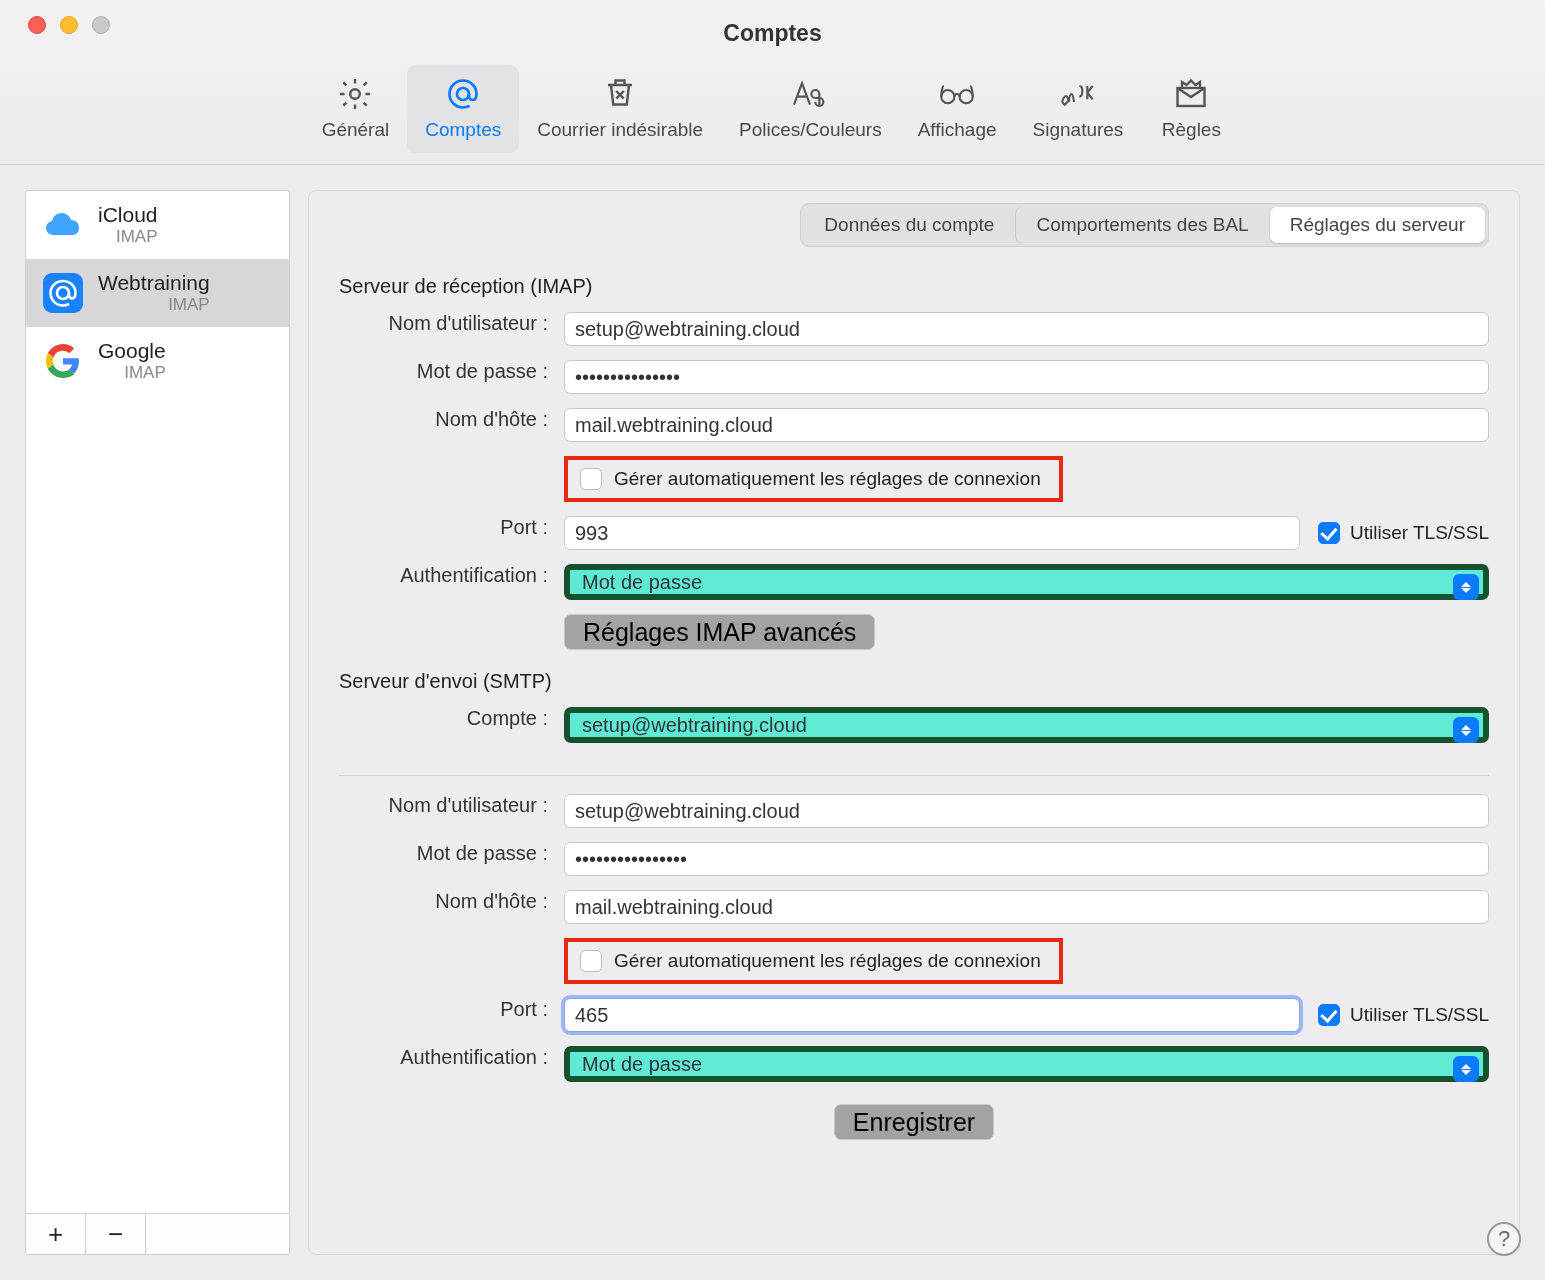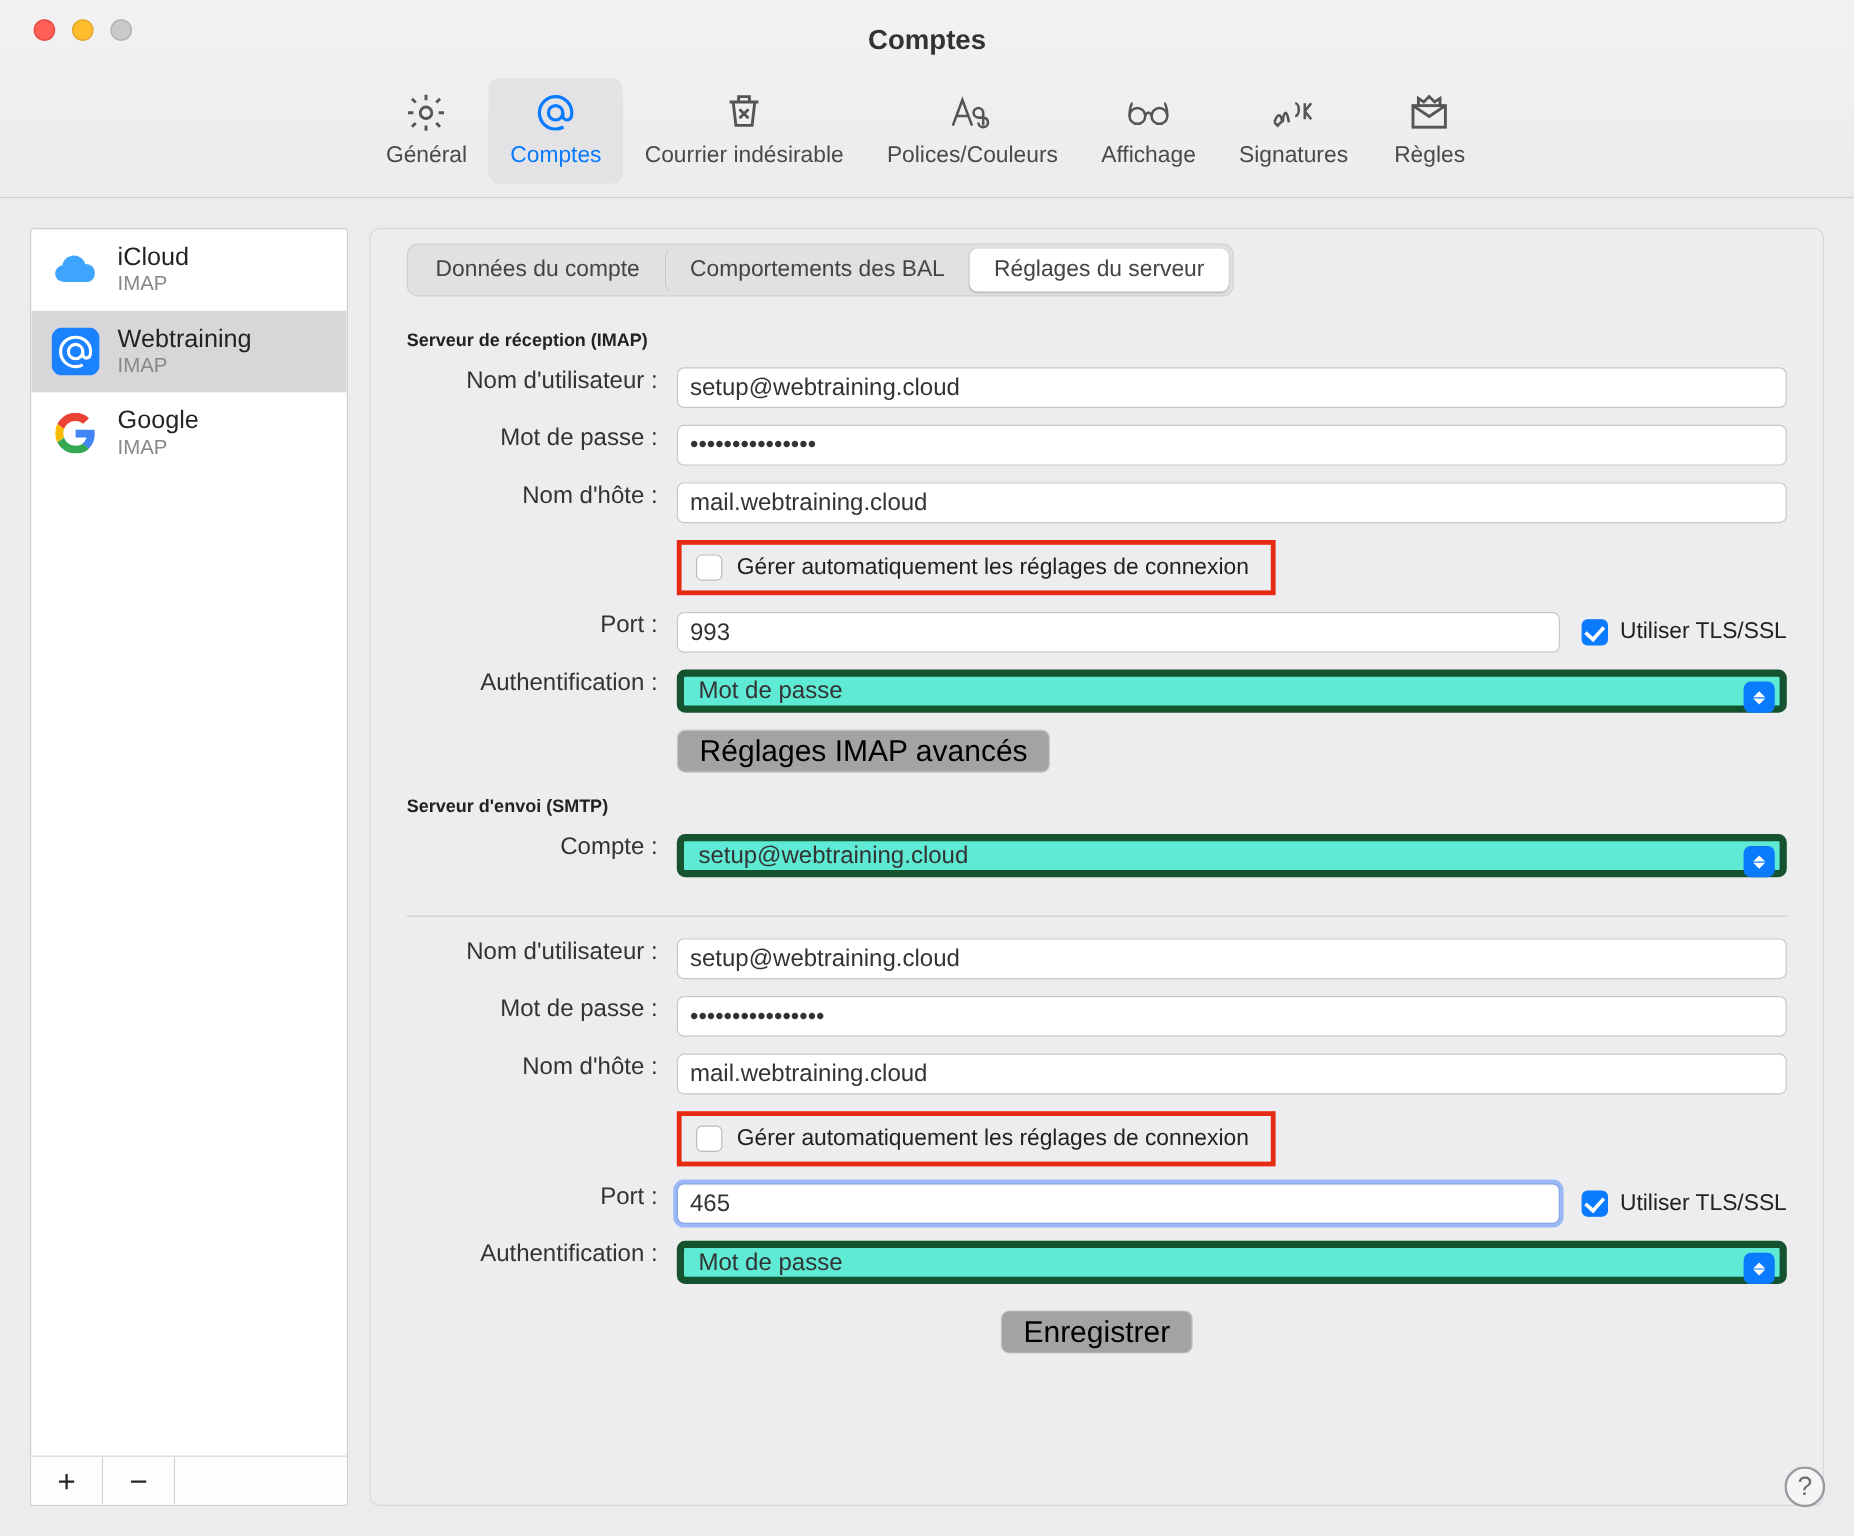--- a/index.html
+++ b/index.html
@@ -15,37 +15,37 @@
   .toolbar { display:flex; gap:0; justify-content:center; margin-top:18px; }
   .tool { display:flex; flex-direction:column; align-items:center; justify-content:flex-start; padding:10px 18px 12px 18px; border-radius:9px; cursor:pointer; min-width:100px;}
   .tool.active { background:#e3e3e6; }
   .tool .icon { height:38px; display:flex; align-items:center; justify-content:center; }
   .tool .label { font-size:19px; margin-top:6px; color:#4a4a4a;}
   .tool.active .label { color:#0a7aff;}
   .tool.active svg { filter: none; }
   .body { flex:1; display:flex; background:#ececef; padding:25px; gap:18px;}
   .sidebar { width:265px; display:flex; flex-direction:column; background:#fff; border:1px solid #cfcfd3; border-radius:3px; overflow:hidden;}
   .accounts-list { flex:1; overflow:auto;}
-  .acct { display:flex; align-items:center; gap:14px; padding:12px 16px; cursor:pointer;}
+  .acct { display:flex; align-items:center; gap:14px; padding:12px 16px; cursor:pointer;text-align:right;}
   .acct.selected { background:#d7d7d9;}
   .acct .aicon { width:42px; height:42px; display:flex; align-items:center; justify-content:center;}
   .acct .meta { display:flex; flex-direction:column;}
   .acct .name { font-size:21px; color:#222;}
   .acct .proto { font-size:17px; color:#888;}
   .sidebar-footer { display:flex; border-top:1px solid #cfcfd3;}
   .sidebar-footer .btn { flex:0 0 60px; height:40px; display:flex; align-items:center; justify-content:center; border-right:1px solid #cfcfd3; font-size:26px; cursor:pointer; background:#fdfdfd;}
   .sidebar-footer .spacer { flex:1; background:#fdfdfd;}
   .content { flex:1; background:#ededf0; border:1px solid #d9d9dc; border-radius:8px; padding:0 30px 20px 30px; display:flex; flex-direction:column; position:relative;}
-  .seg { display:flex; justify-content:flex-start; margin:12px 0 22px 0;}
+  .seg { display:flex; justify-content:flex-end; margin:12px 0 22px 0;}
   .segbox { display:flex; background:#e1e1e3; border-radius:9px; padding:3px; border:1px solid #d0d0d3;}
   .seg-item { padding:7px 20px; font-size:19px; color:#444; cursor:pointer; border-radius:7px;}
   .seg-item + .seg-item { margin-left:1px;}
   .seg-item.sep { border-left:1px solid #c8c8cc;}
   .seg-item.active { background:#fff; box-shadow:0 1px 2px rgba(0,0,0,.2);}
-  .section-title { font-weight:700; font-size:15px; margin:6px 0 14px 0; color:#222;}
+  .section-title { font-weight:400; font-size:20px; margin:6px 0 14px 0; color:#222;}
   .row { display:flex; align-items:flex-start; margin-bottom:14px;}
   .row .lbl { width:225px; text-align:right; padding-right:16px; font-size:20px; color:#333;}
   .row .field { flex:1; display:flex; align-items:center; gap:18px;}
   .input { height:34px; border:1px solid #c8c8cc; border-radius:6px; background:#fff; padding:0 10px; font-size:20px; color:#333; width:100%; }
   .input.focus { outline:4px solid rgba(88,142,251,.55); outline-offset:-1px;}
   .select { height:36px; border:6px solid #14532d; border-radius:7px; background:#5eead4; padding:0 34px 0 12px; font-size:20px; color:#333; position:relative; display:flex; align-items:center; cursor:pointer; width:100%;}
   .select .chev { position:absolute; right:4px; top:4px; width:26px; height:26px; border-radius:6px; background:#0a7aff; display:flex; flex-direction:column; align-items:center; justify-content:center; gap:1px;}
   .select .chev::before, .select .chev::after { content:''; width:0; height:0; border-left:5px solid transparent; border-right:5px solid transparent;}
   .select .chev::before { border-bottom:5px solid #fff;}
   .select .chev::after { border-top:5px solid #fff;}

